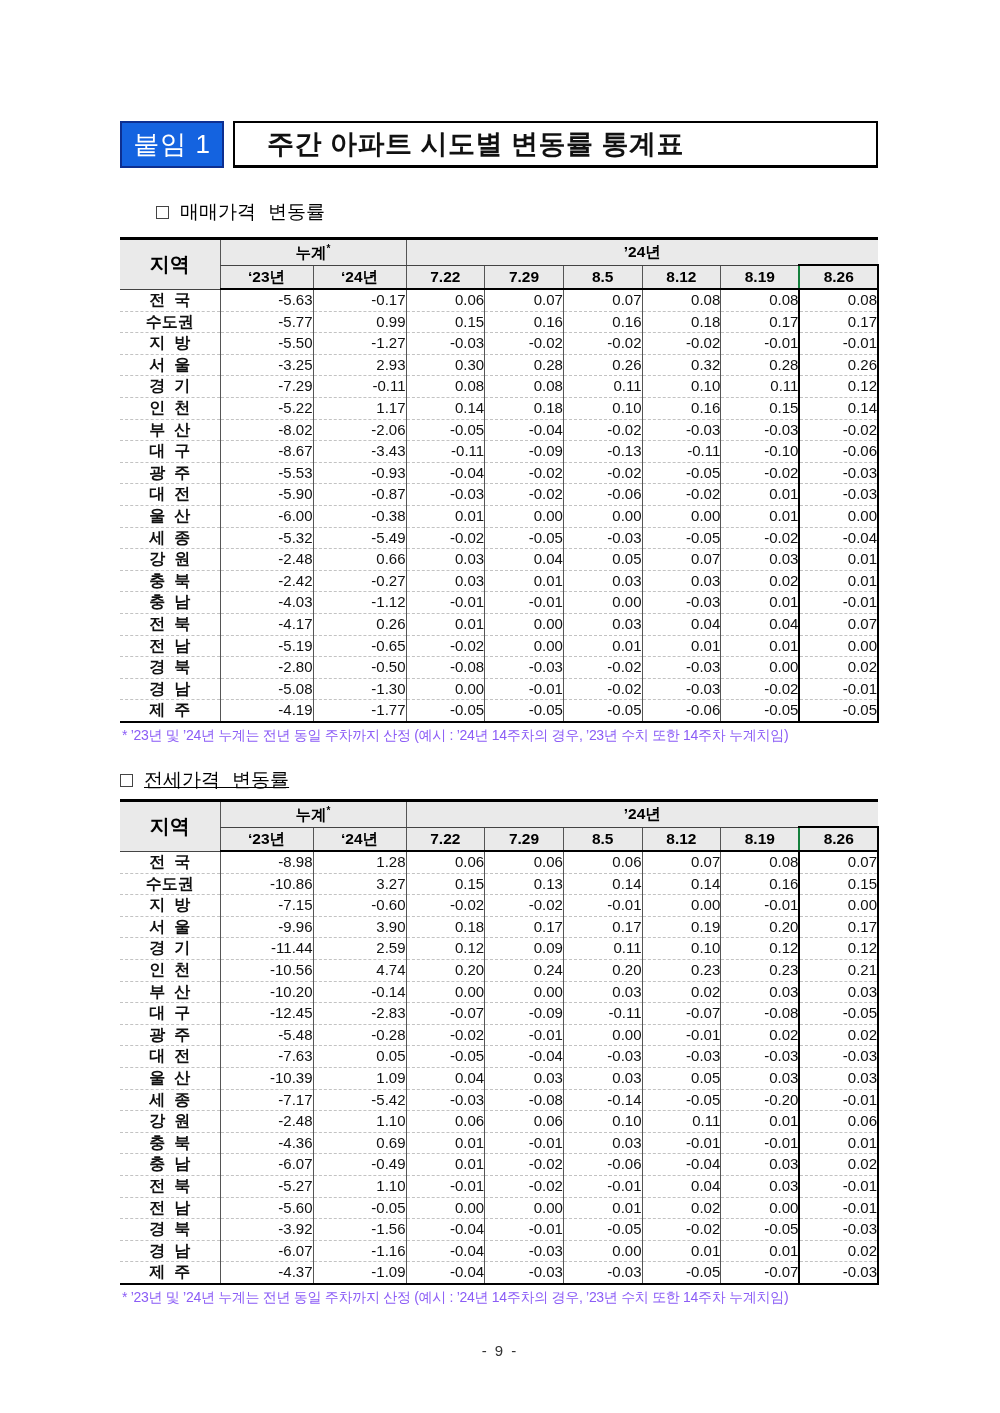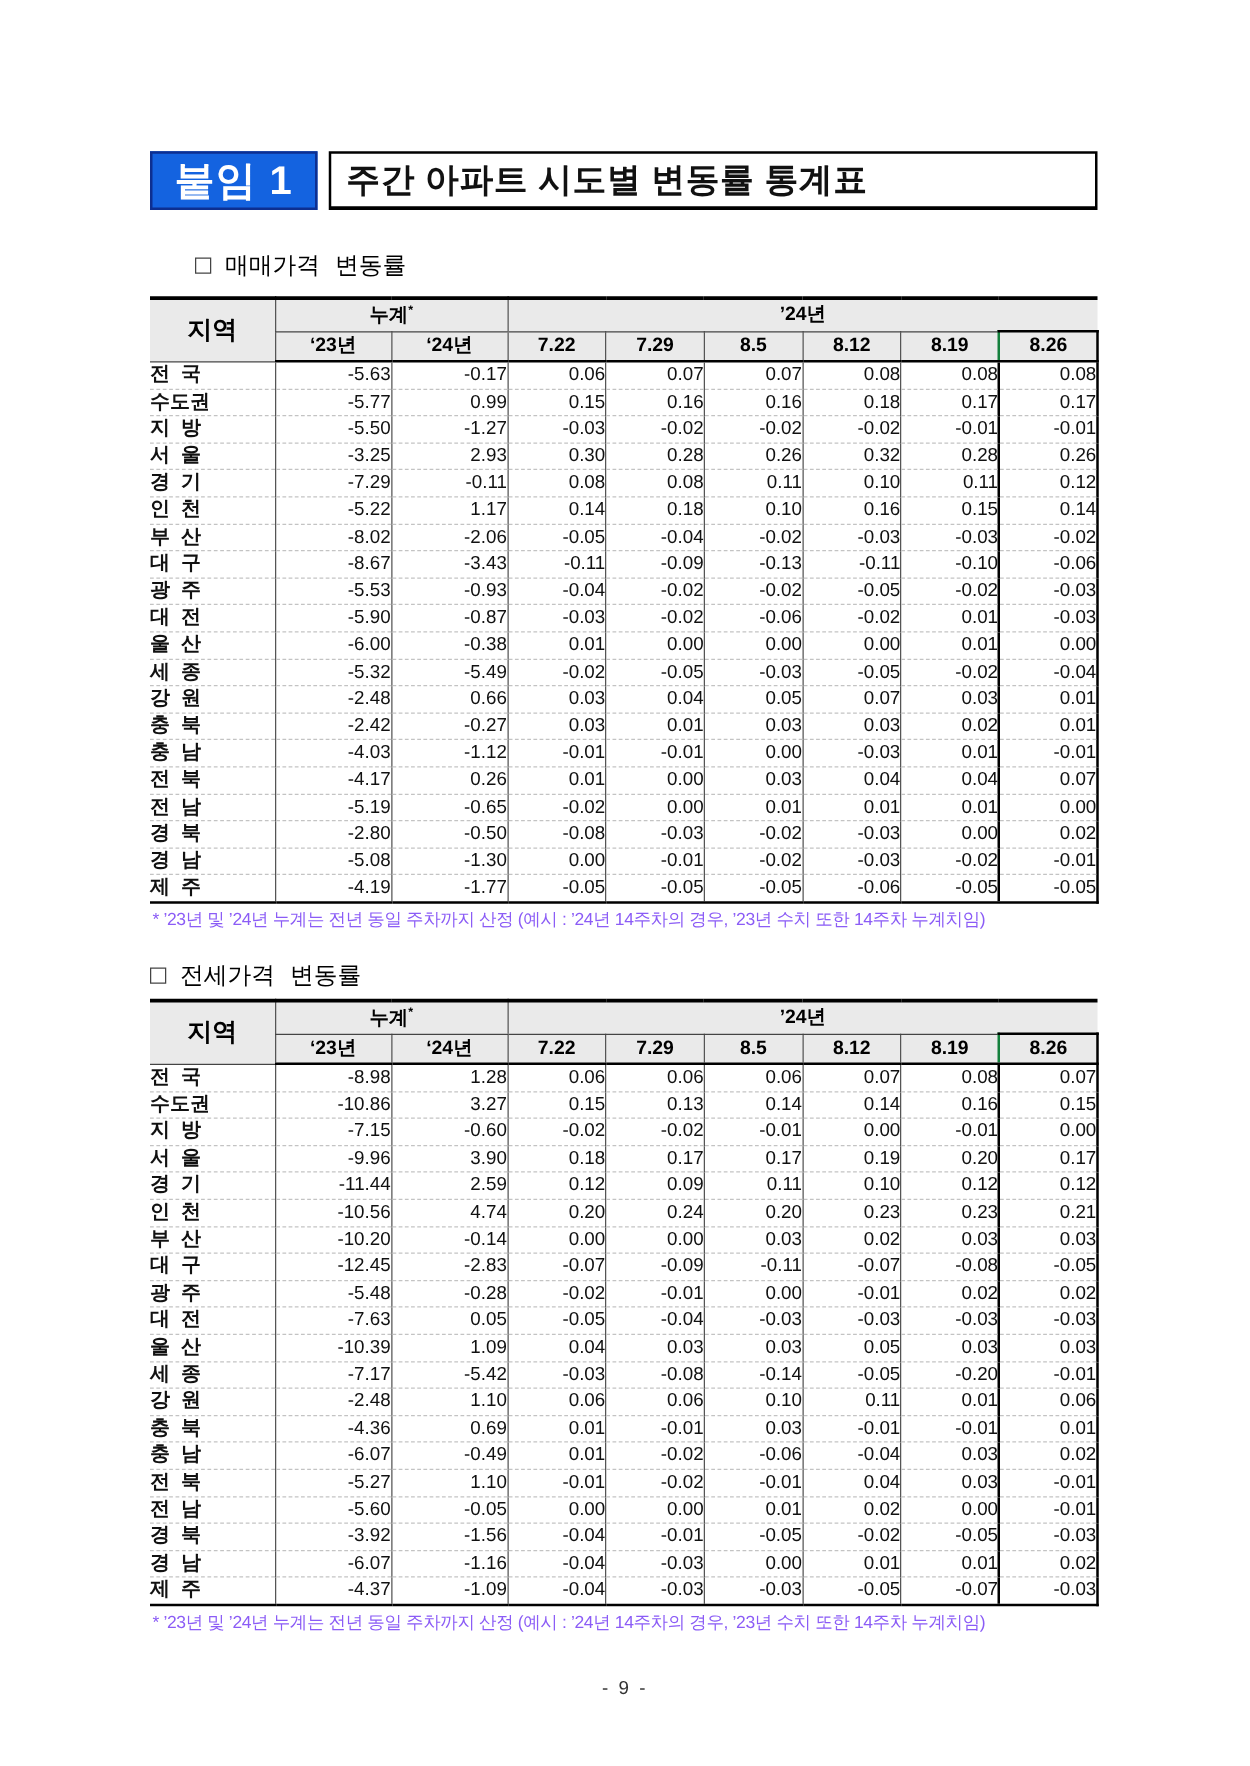--- a/index.html
+++ b/index.html
@@ -3,27 +3,27 @@
 <meta charset="utf-8">
 <style>
   html,body{margin:0;padding:0;}
   body{
     width:1000px;height:1413px;background:#ffffff;position:relative;
     font-family:"Liberation Sans", sans-serif;color:#111;
   }
   
   .header-block{position:absolute;left:120px;top:121px;width:758px;height:47px;display:flex;gap:9px;}
   .badge{
-    width:134px;height:47px;box-sizing:border-box;background:#1463e0;border:2px solid #0d2f91;
+    width:104px;height:47px;box-sizing:border-box;background:#1463e0;border:2px solid #0d2f91;
     display:flex;align-items:center;justify-content:center;
-    color:#fff;font-weight:bold;font-size:32px;letter-spacing:1px;
+    color:#fff;font-weight:normal;font-size:26px;letter-spacing:1px;
   }
   .title-box{
     flex:1;height:47px;box-sizing:border-box;border:2px solid #000;border-bottom-width:3px;
-    display:flex;align-items:center;padding-left:12px;
+    display:flex;align-items:center;padding-left:32px;
     font-weight:bold;font-size:27px;letter-spacing:0.5px;white-space:pre;
   }
   
   .section-heading{
     position:absolute;left:120px;width:758px;height:26px;
     font-family:"DejaVu Serif","Liberation Serif",serif;font-size:19px;color:#000;
     display:flex;align-items:center;white-space:pre;
   }
   .sq{
     display:inline-block;width:13px;height:13px;box-sizing:border-box;border:1.5px solid #444;
@@ -45,21 +45,21 @@
   thead th.region-head{border-bottom:2px solid #000;font-size:20px;}
   th.v, td.v{border-left:1px solid #555;}
   th.last-head{border-left:2px solid #15803d;border-right:2px solid #000;border-top:2px solid #000;}
   td.last{border-left:2px solid #000 !important;border-right:2px solid #000;}
   tbody td{
     height:20.6px;line-height:20.6px;font-size:15px;color:#111;
     border-bottom:1px dashed #c3c3c3;
   }
   tbody tr:last-child td{border-bottom:2px solid #000;}
   td.region{
-    font-weight:bold;font-size:16px;white-space:pre;
+    font-weight:bold;font-size:16px;text-align:center;white-space:pre;
   }
   td.num{text-align:right;padding-right:17px;font-variant-numeric:tabular-nums;}
   td.cum{padding-right:21px;}
   sup.star{font-size:10px;vertical-align:super;line-height:0;}
   
   .footnote{
     position:absolute;left:122px;width:766px;font-size:14px;color:#8b5cf6;
     letter-spacing:-0.3px;white-space:pre;
   }
   .page-number{
@@ -334,21 +334,21 @@
           <td class="num v">-0.06</td>
           <td class="num v">-0.05</td>
           <td class="num last">-0.05</td>
         </tr>
       </tbody>
   </table>
 </div>
 
 <div class="footnote" style="top:727px;">* ’23년 및 ’24년 누계는 전년 동일 주차까지 산정 (예시 : ’24년 14주차의 경우, ’23년 수치 또한 14주차 누계치임)</div>
 
-<div class="section-heading" style="top:767px;">
+<div class="section-heading" style="top:767px;text-decoration:underline;">
   <span class="sq"></span>
   <span>전세가격  변동률</span>
 </div>
 
 <div class="tbl-wrap" style="top:799px;">
   <table class="stats">
     <colgroup>
       <col style="width:100px">
         <col style="width:93px">
         <col style="width:93px">

